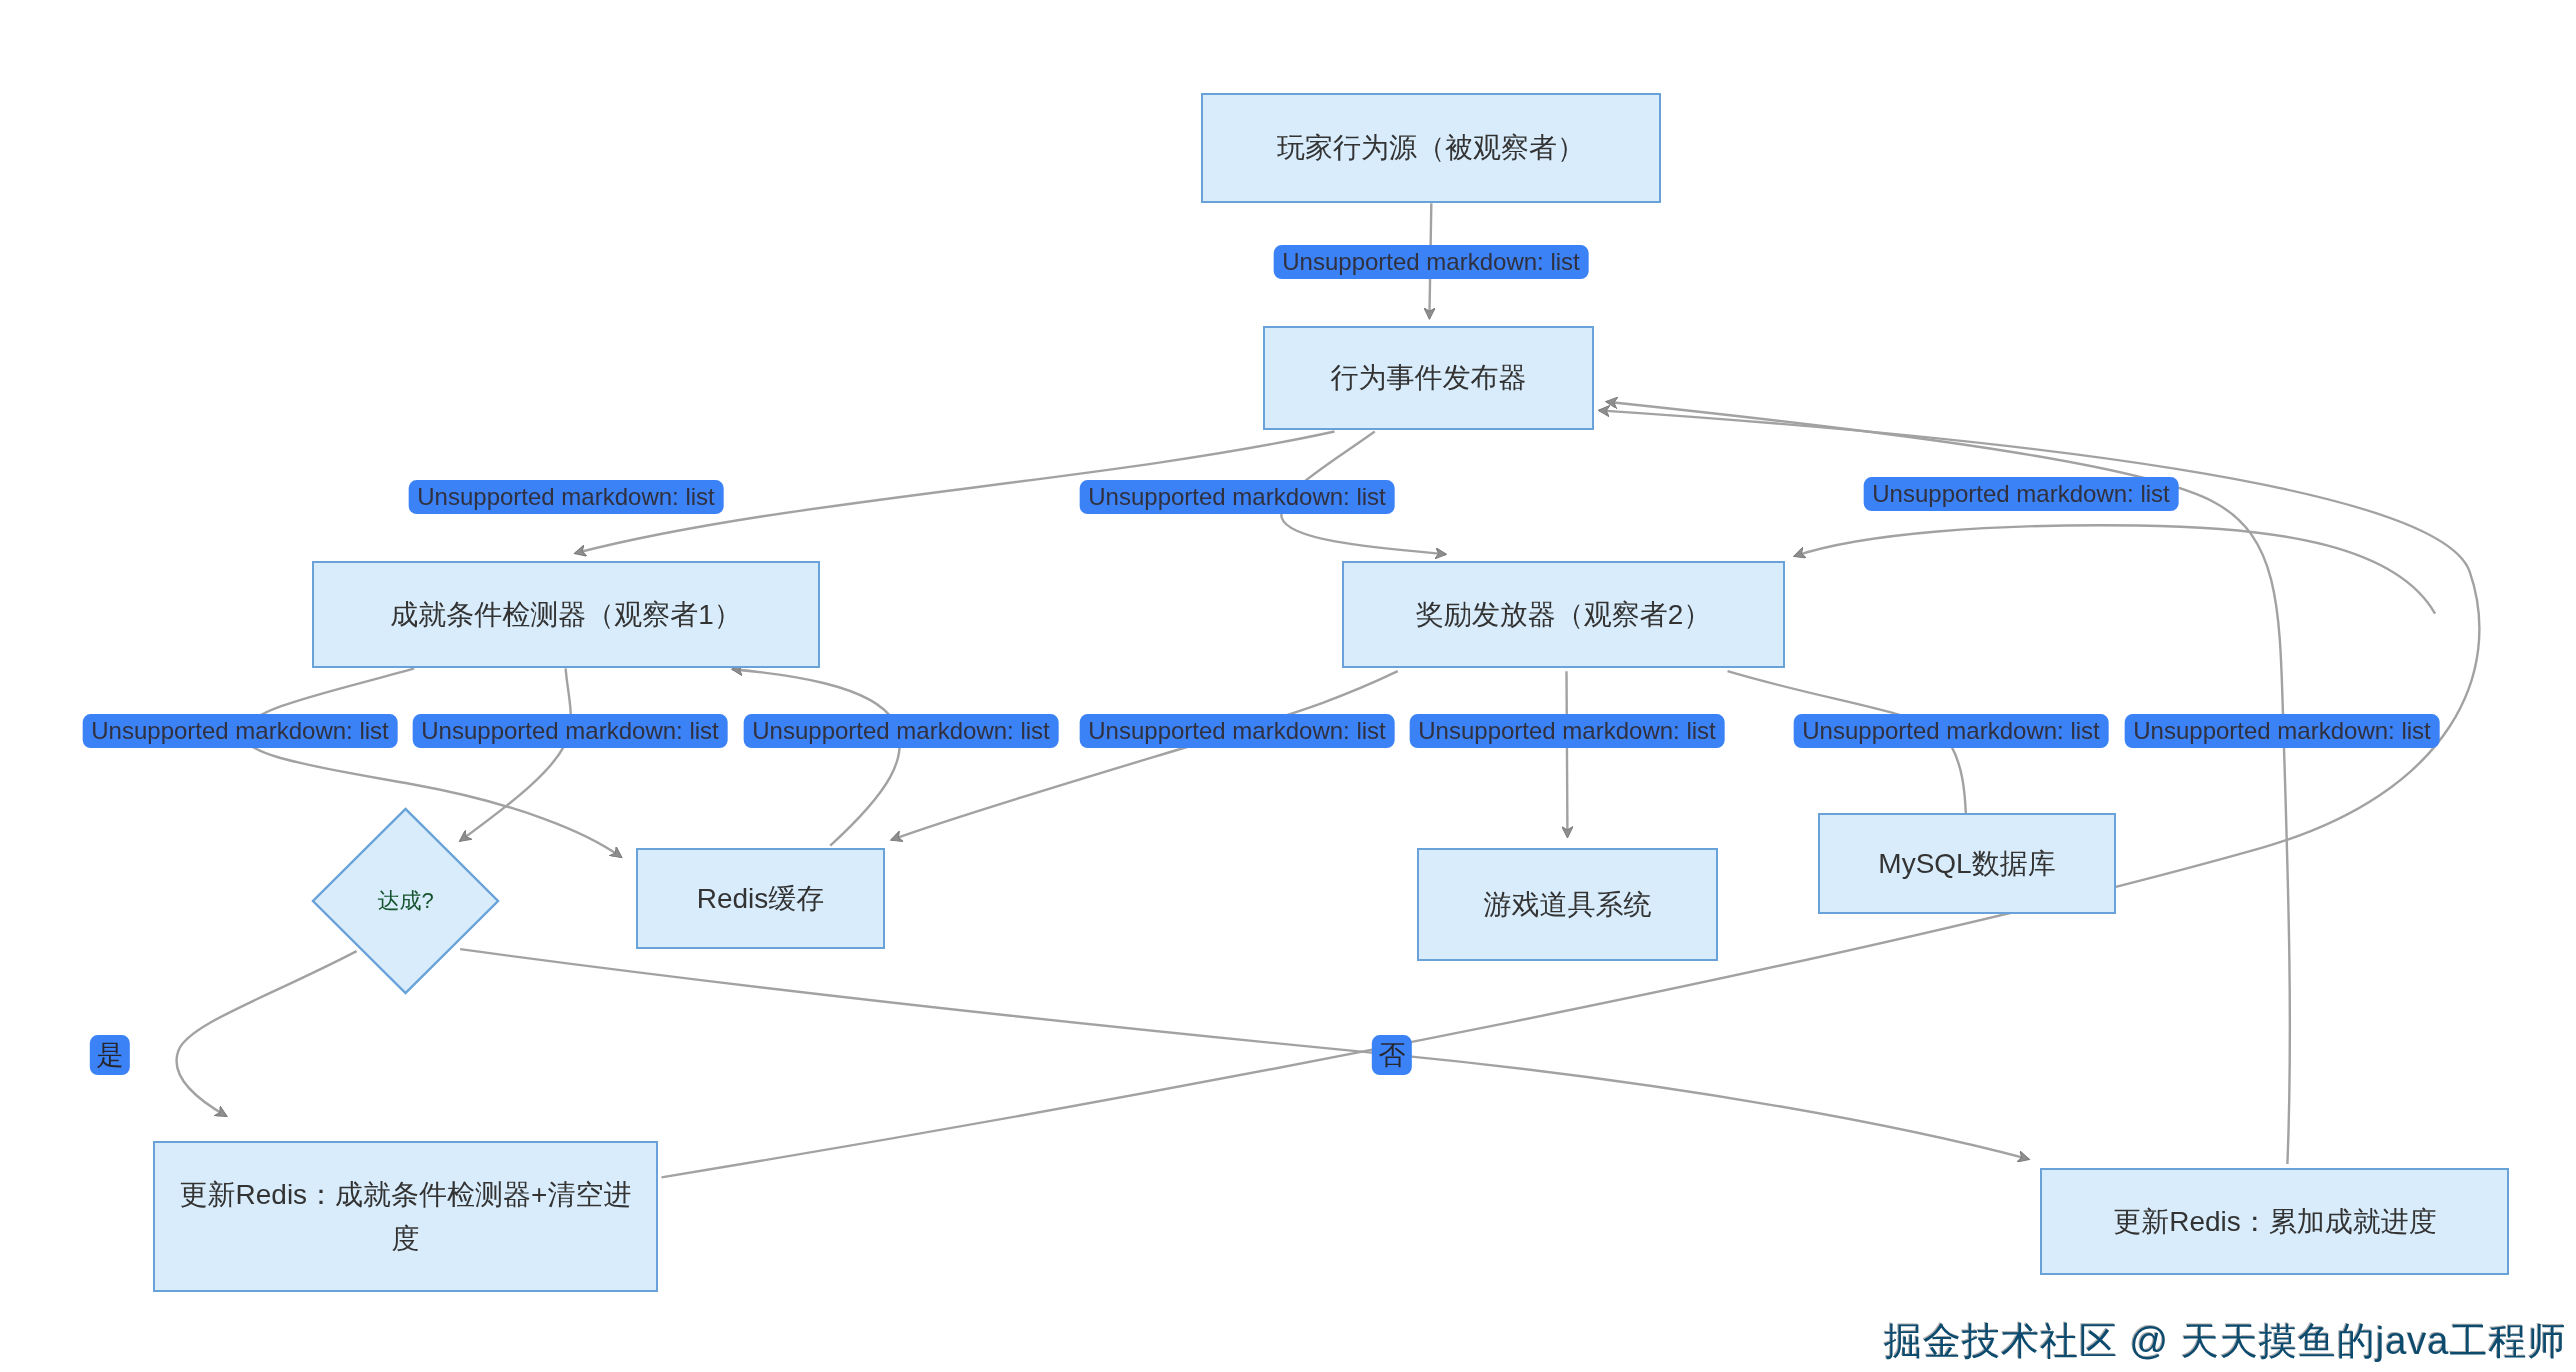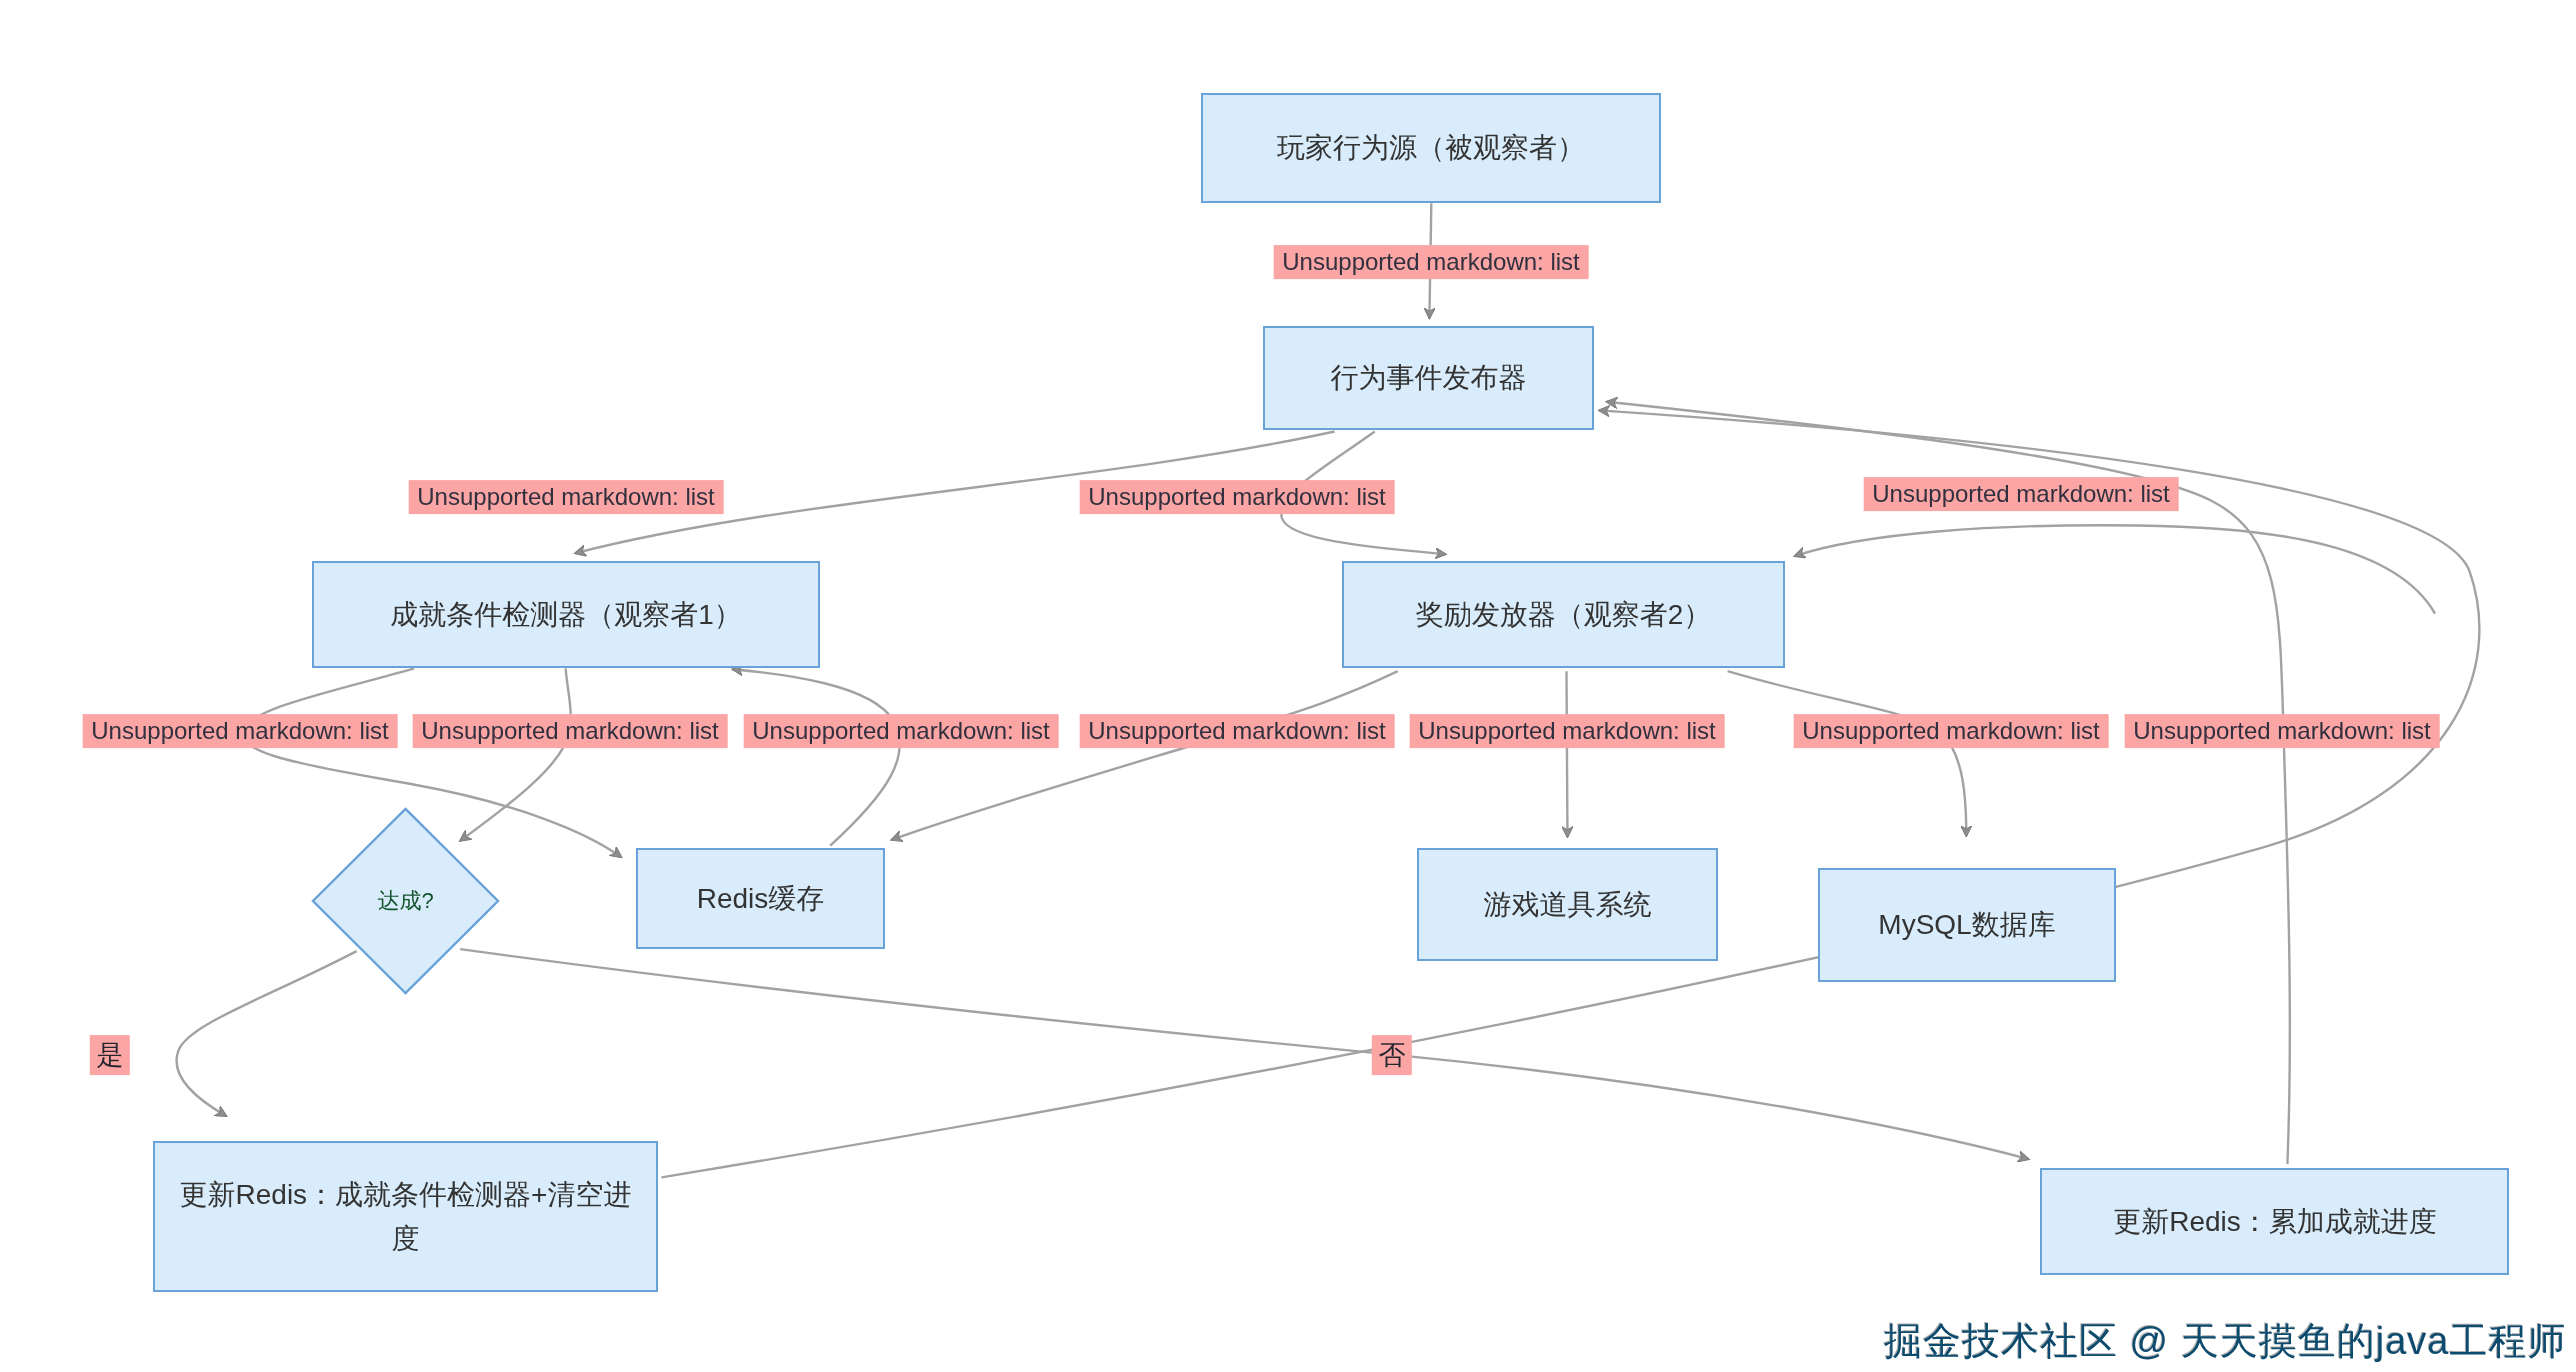--- a/index.html
+++ b/index.html
@@ -18,22 +18,22 @@
     position:absolute;background:transparent;border:none;padding:0;
   }
   .node-diamond svg{position:absolute;left:0;top:0;overflow:visible;}
   .node-diamond .dlabel{
     position:absolute;left:0;top:0;width:100%;height:100%;
     display:flex;align-items:center;justify-content:center;
     font-size:22px;color:#14532d;
   }
   .edge-label{
     position:absolute;transform:translate(-50%,-50%);
-    background:#fca5a5;color:#30303e;font-size:24px;
-    padding:2.9px 8.6px;white-space:nowrap;border-radius:0;
+    background:#3b82f6;color:#30303e;font-size:24px;
+    padding:2.9px 8.6px;white-space:nowrap;border-radius:8px;
   }
   .edge-label.yn{font-size:27px;color:#26262e;padding:1.9px 6.7px;}
   #watermark{
     position:absolute;right:9.6px;bottom:5.8px;font-size:38px;letter-spacing:1px;
     color:#0c4a6e;text-shadow:1.4px 1.4px 0 #ffffff,-1px -1px 0 #ababab;
     user-select:none;
   }
 </style>
 </head>
 <body>
@@ -80,21 +80,21 @@
           <polygon points="97.5,1 194,97 97.5,193 1,97" fill="#d9ecfb" stroke="#68a2d8" stroke-width="2.5"></polygon>
         </svg>
         <div class="dlabel">达成?</div>
       </div>
       <div class="node" style="left: 636px; top: 848px; width: 249px; height: 101px;">
         <span>Redis缓存</span>
       </div>
       <div class="node" style="left: 1417px; top: 848px; width: 301px; height: 113px;">
         <span>游戏道具系统</span>
       </div>
-      <div class="node" style="left: 1818px; top: 868px; width: 298px; height: 114px; text-align: right;">
+      <div class="node" style="left: 1818px; top: 813px; width: 298px; height: 101px; text-align: right;">
         <span>MySQL数据库</span>
       </div>
       <div class="node" style="left: 153px; top: 1141px; width: 505px; height: 151px;">
         <span>更新Redis：成就条件检测器+清空进度</span>
       </div>
       <div class="node" style="left: 2040px; top: 1168px; width: 469px; height: 107px; padding-left: 20px;">
         <span>更新Redis：累加成就进度</span>
       </div>
     </div>
   <div id="label-layer">

